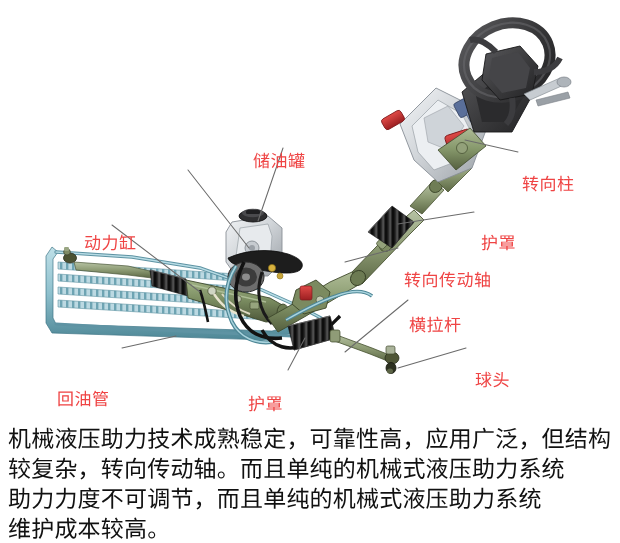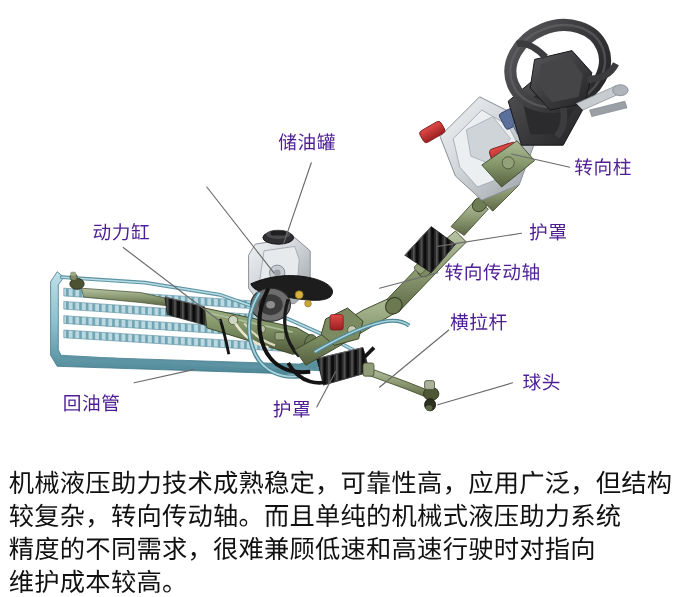--- a/index.html
+++ b/index.html
@@ -15,23 +15,24 @@
   #diagram{position:absolute;left:0;top:0;width:620px;height:410px;background:#fff;}
   #art{position:absolute;left:0;top:0;width:620px;height:410px;}
 
   
   .callout{
     position:absolute;
     font-family:Liberation Serif, serif;
     font-size:17px;
     line-height:1;
     letter-spacing:0.5px;
-    color:#4c1d95;
+    color:#ef4444;
     white-space:nowrap;
     font-weight:500;
+    margin-top:32px;
   }
 
   
   #caption{
     position:absolute;left:0;top:412px;width:620px;height:131px;
     background:#fff;
   }
   .cap-line{
     position:absolute;left:8px;
     font-family:"Liberation Sans","DejaVu Sans",sans-serif;
@@ -297,17 +298,17 @@
     <div class="callout" style="left:404px;top:240px;text-align:right;">转向传动轴</div>
 
     <div class="callout" style="left:409px;top:285px;">横拉杆</div>
 
     <div class="callout" style="left:475px;top:340px;">球头</div>
   </div>
 
   <div id="caption">
     <div class="cap-line cl0">机械液压助力技术成熟稳定，可靠性高，应用广泛，但结构</div>
     <div class="cap-line cl1">较复杂，转向传动轴。而且单纯的机械式液压助力系统</div>
-    <div class="cap-line cl2">精度的不同需求，很难兼顾低速和高速行驶时对指向</div>
+    <div class="cap-line cl2">助力力度不可调节，而且单纯的机械式液压助力系统</div>
     <div class="cap-line cl3">维护成本较高。</div>
   </div>
 
 </div>
 
 </body></html>

